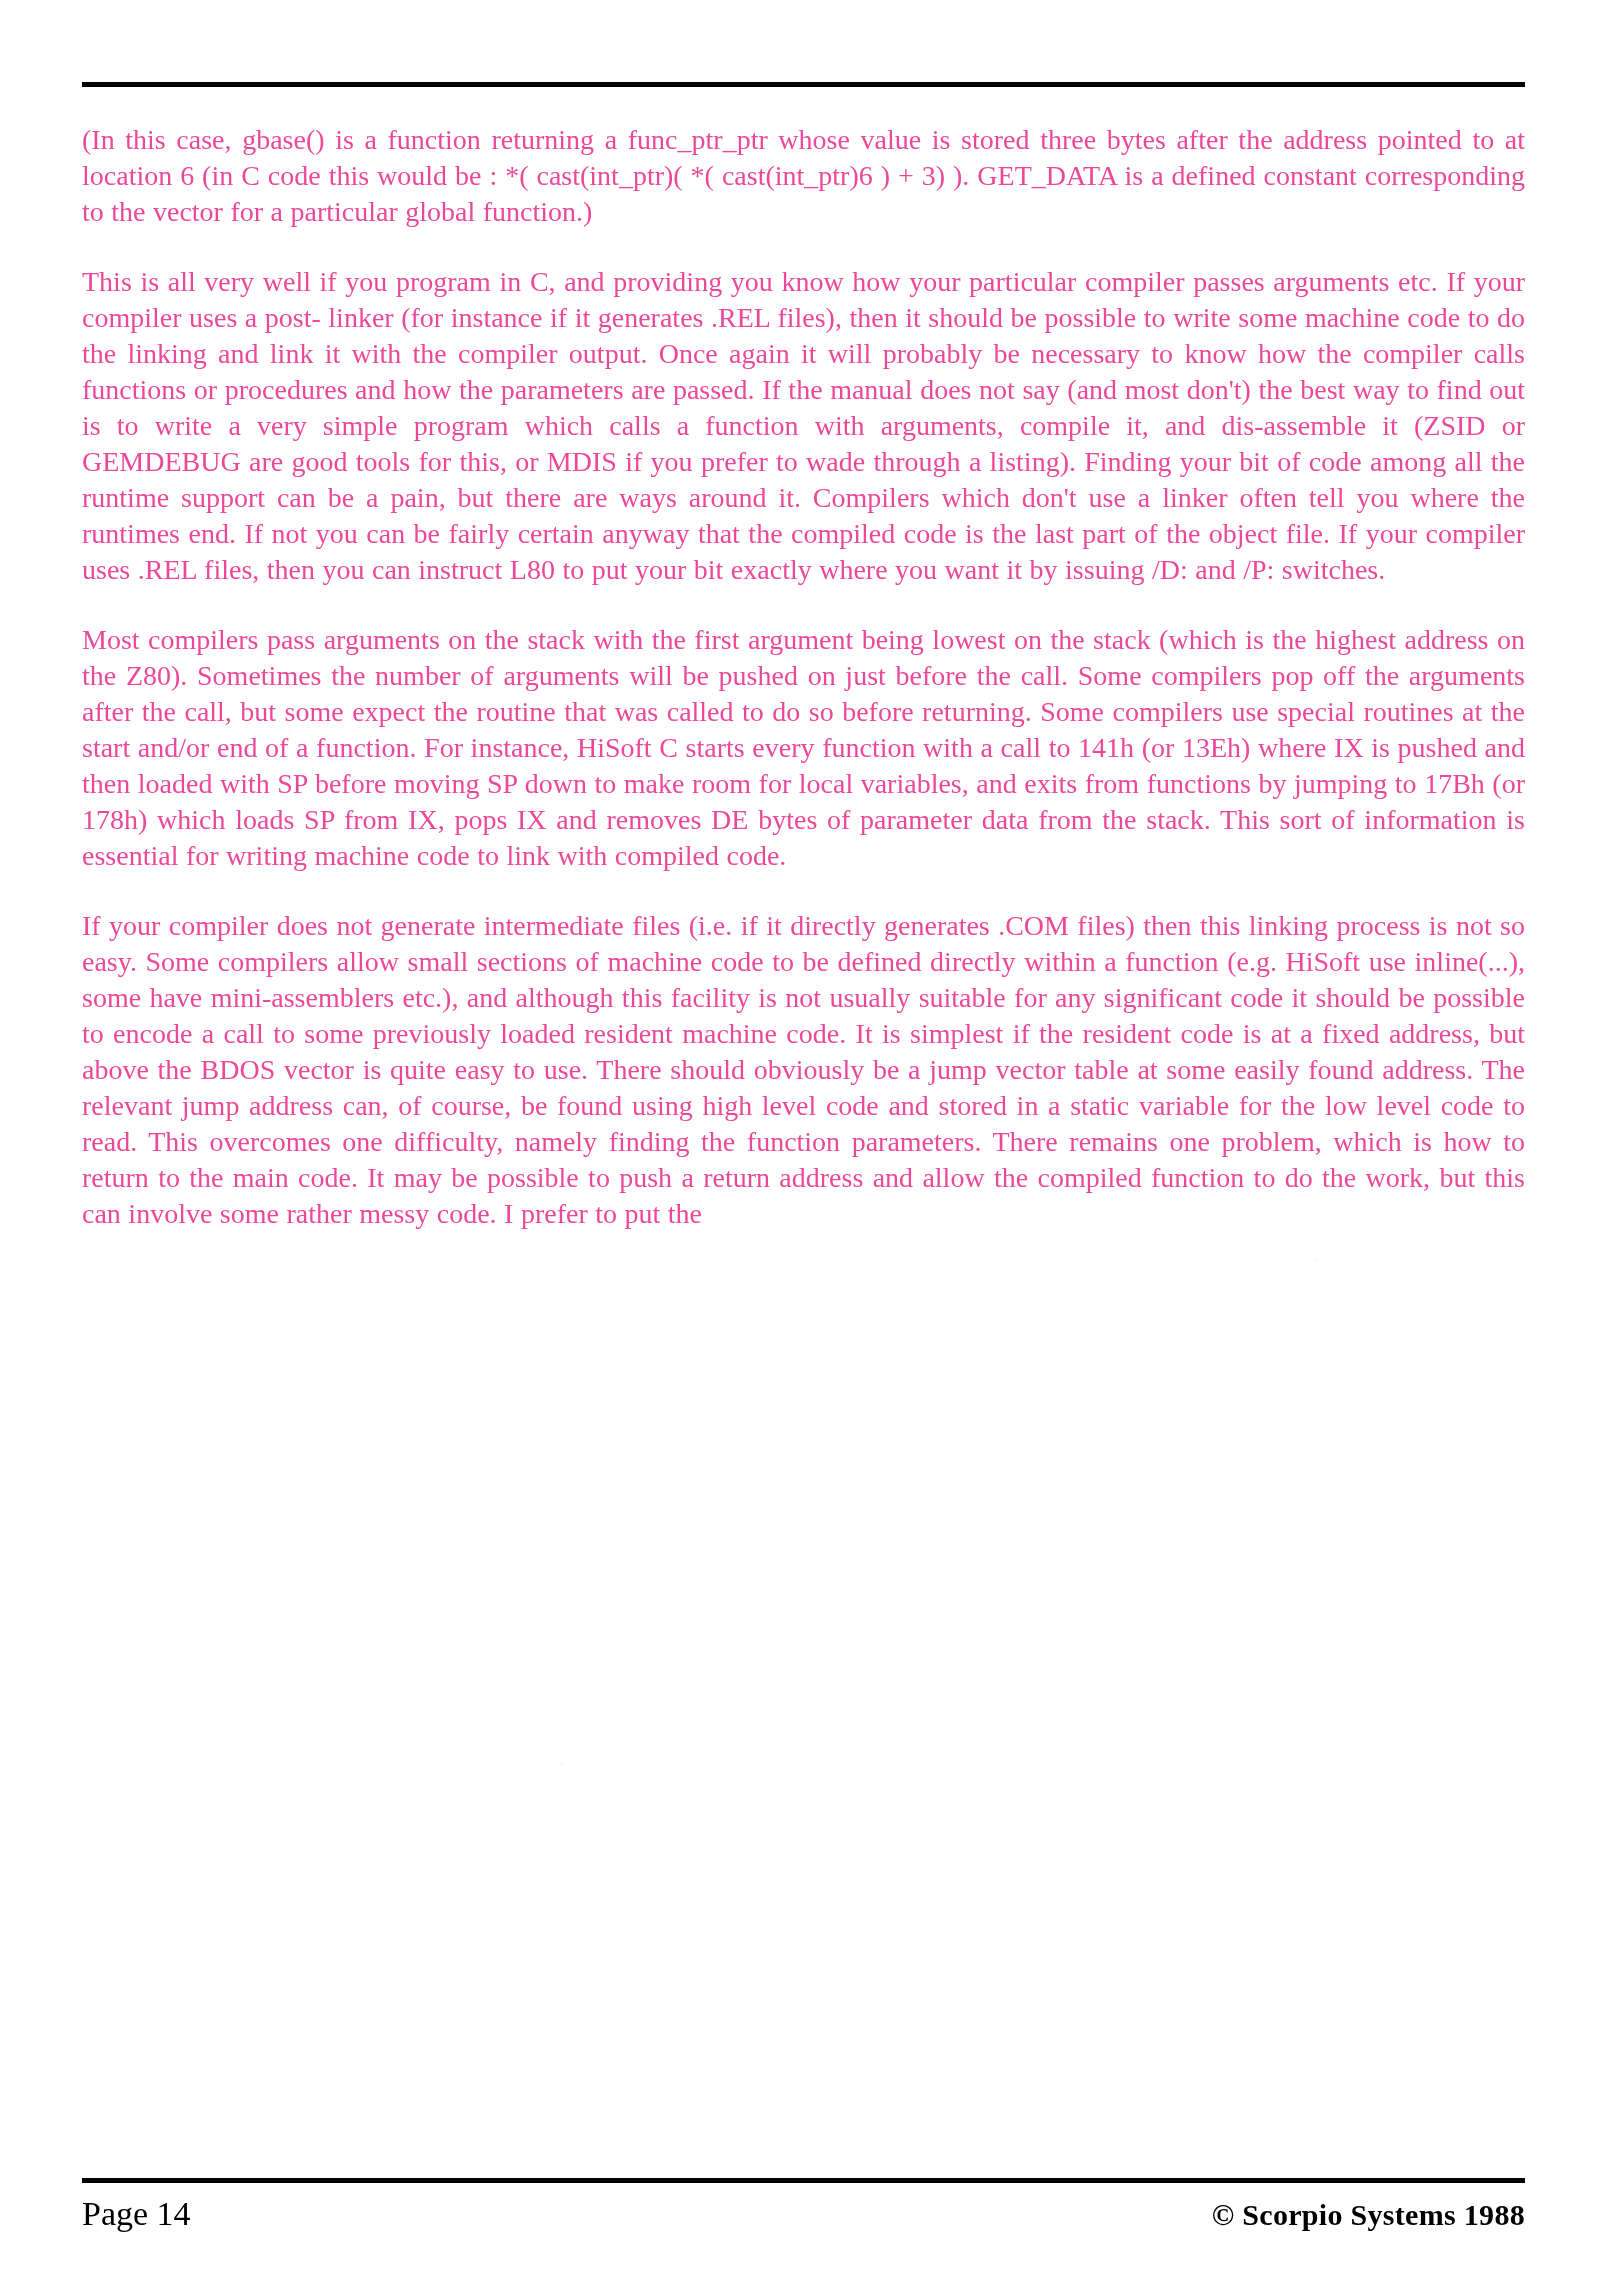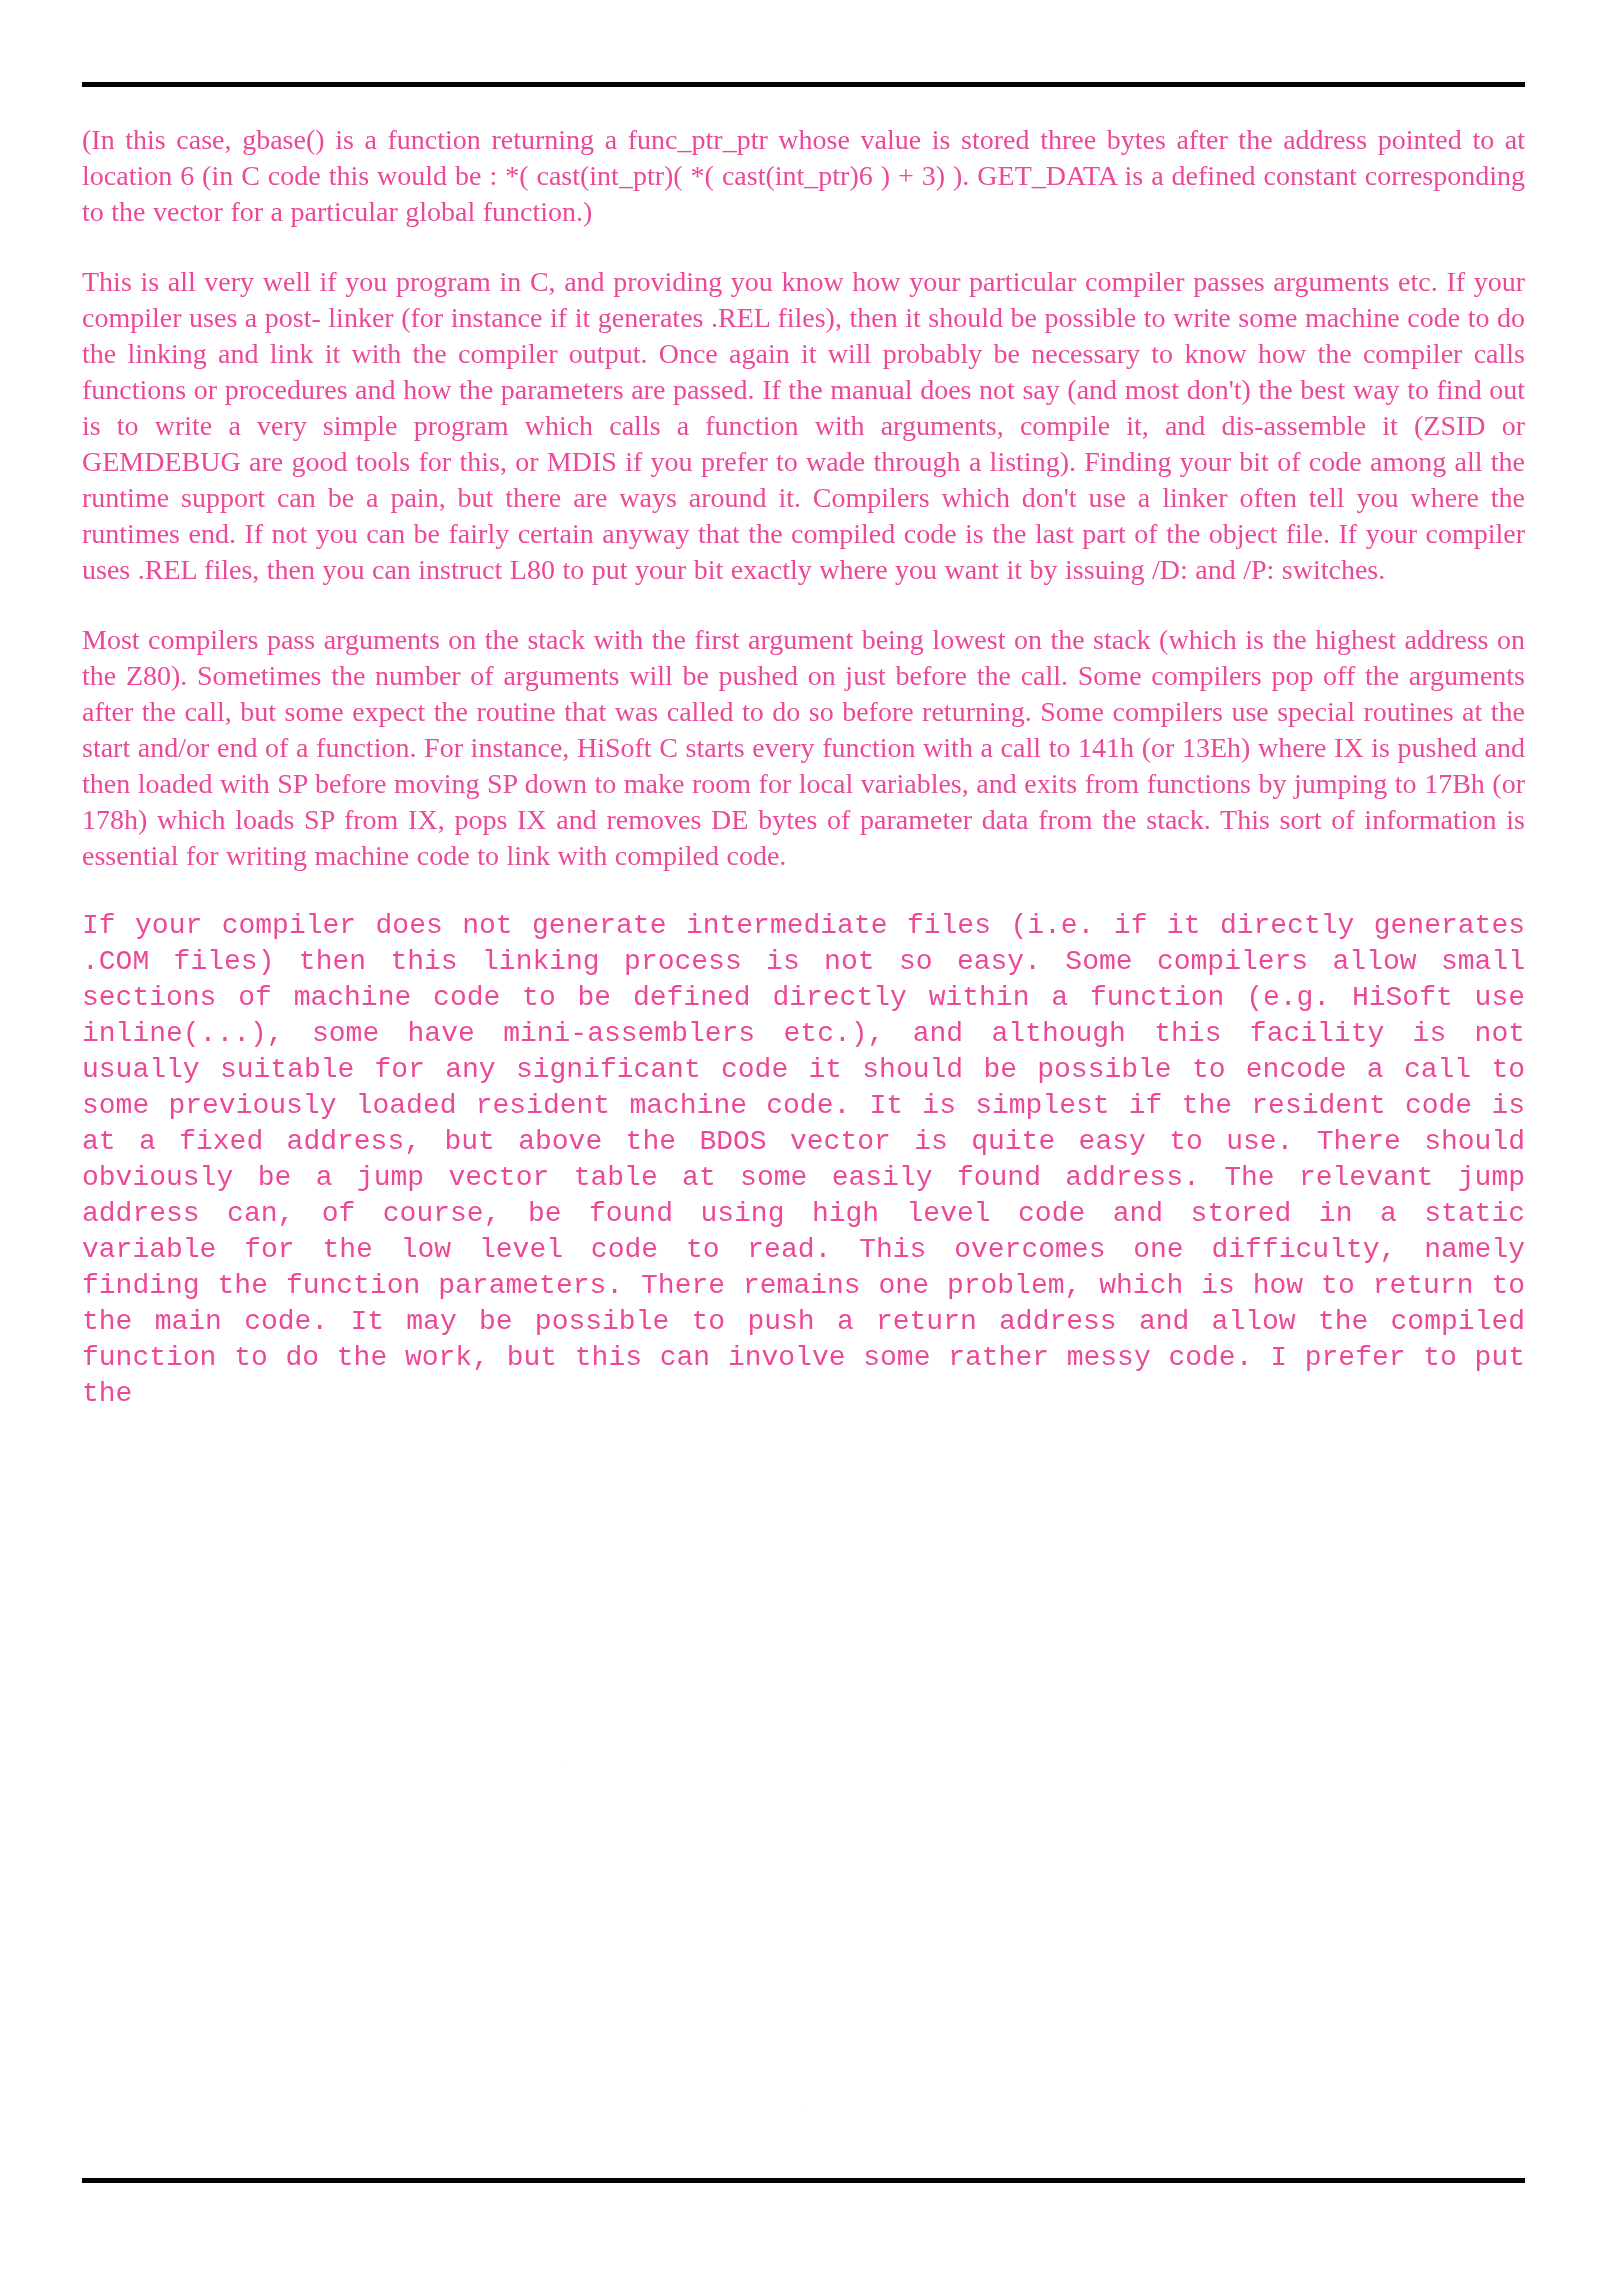--- a/index.html
+++ b/index.html
@@ -83,21 +83,21 @@
   .para {
     font-size: 28px;
     line-height: 36px;
     text-align: justify;
     text-justify: inter-word;
     margin: 0 0 34px 0;
     word-spacing: 0.5px;
     
     color: #ec4899;
   }
-  .para:last-child { margin-bottom: 18px; font-family: Liberation Mono, monospace; }
+  .para:last-child { margin-bottom: 18px; }
 
   
   .footer {
     position: absolute;
     top: 2195px;
     left: 0;
     width: 100%;
     display: flex;
     justify-content: space-between;
     align-items: baseline;
@@ -124,16 +124,20 @@
 
     <div class="body-col">
       <p class="para">(In this case, gbase() is a function returning a func_ptr_ptr whose value is stored three bytes after the address pointed to at location 6 (in C code this would be : *( cast(int_ptr)( *( cast(int_ptr)6 ) + 3) ). GET_DATA is a defined constant corresponding to the vector for a particular global function.)</p>
       <p class="para">This is all very well if you program in C, and providing you know how your particular compiler passes arguments etc. If your compiler uses a post- linker (for instance if it generates .REL files), then it should be possible to write some machine code to do the linking and link it with the compiler output. Once again it will probably be necessary to know how the compiler calls functions or procedures and how the parameters are passed. If the manual does not say (and most don't) the best way to find out is to write a very simple program which calls a function with arguments, compile it, and dis-assemble it (ZSID or GEMDEBUG are good tools for this, or MDIS if you prefer to wade through a listing). Finding your bit of code among all the runtime support can be a pain, but there are ways around it. Compilers which don't use a linker often tell you where the runtimes end. If not you can be fairly certain anyway that the compiled code is the last part of the object file. If your compiler uses .REL files, then you can instruct L80 to put your bit exactly where you want it by issuing /D: and /P: switches.</p>
       <p class="para">Most compilers pass arguments on the stack with the first argument being lowest on the stack (which is the highest address on the Z80). Sometimes the number of arguments will be pushed on just before the call. Some compilers pop off the arguments after the call, but some expect the routine that was called to do so before returning. Some compilers use special routines at the start and/or end of a function. For instance, HiSoft C starts every function with a call to 141h (or 13Eh) where IX is pushed and then loaded with SP before moving SP down to make room for local variables, and exits from functions by jumping to 17Bh (or 178h) which loads SP from IX, pops IX and removes DE bytes of parameter data from the stack. This sort of information is essential for writing machine code to link with compiled code.</p>
       <p class="para">If your compiler does not generate intermediate files (i.e. if it directly generates .COM files) then this linking process is not so easy. Some compilers allow small sections of machine code to be defined directly within a function (e.g. HiSoft use inline(...), some have mini-assemblers etc.), and although this facility is not usually suitable for any significant code it should be possible to encode a call to some previously loaded resident machine code. It is simplest if the resident code is at a fixed address, but above the BDOS vector is quite easy to use. There should obviously be a jump vector table at some easily found address. The relevant jump address can, of course, be found using high level code and stored in a static variable for the low level code to read. This overcomes one difficulty, namely finding the function parameters. There remains one problem, which is how to return to the main code. It may be possible to push a return address and allow the compiled function to do the work, but this can involve some rather messy code. I prefer to put the</p>
     </div>
 
     <div class="rule rule-bottom"></div>
 
+    <div class="footer">
+      <span class="page-no">Page 14</span>
+      <span class="copyright">© Scorpio Systems 1988</span>
+    </div>
 
   </div>
 </div>
 
 
 </body></html>

